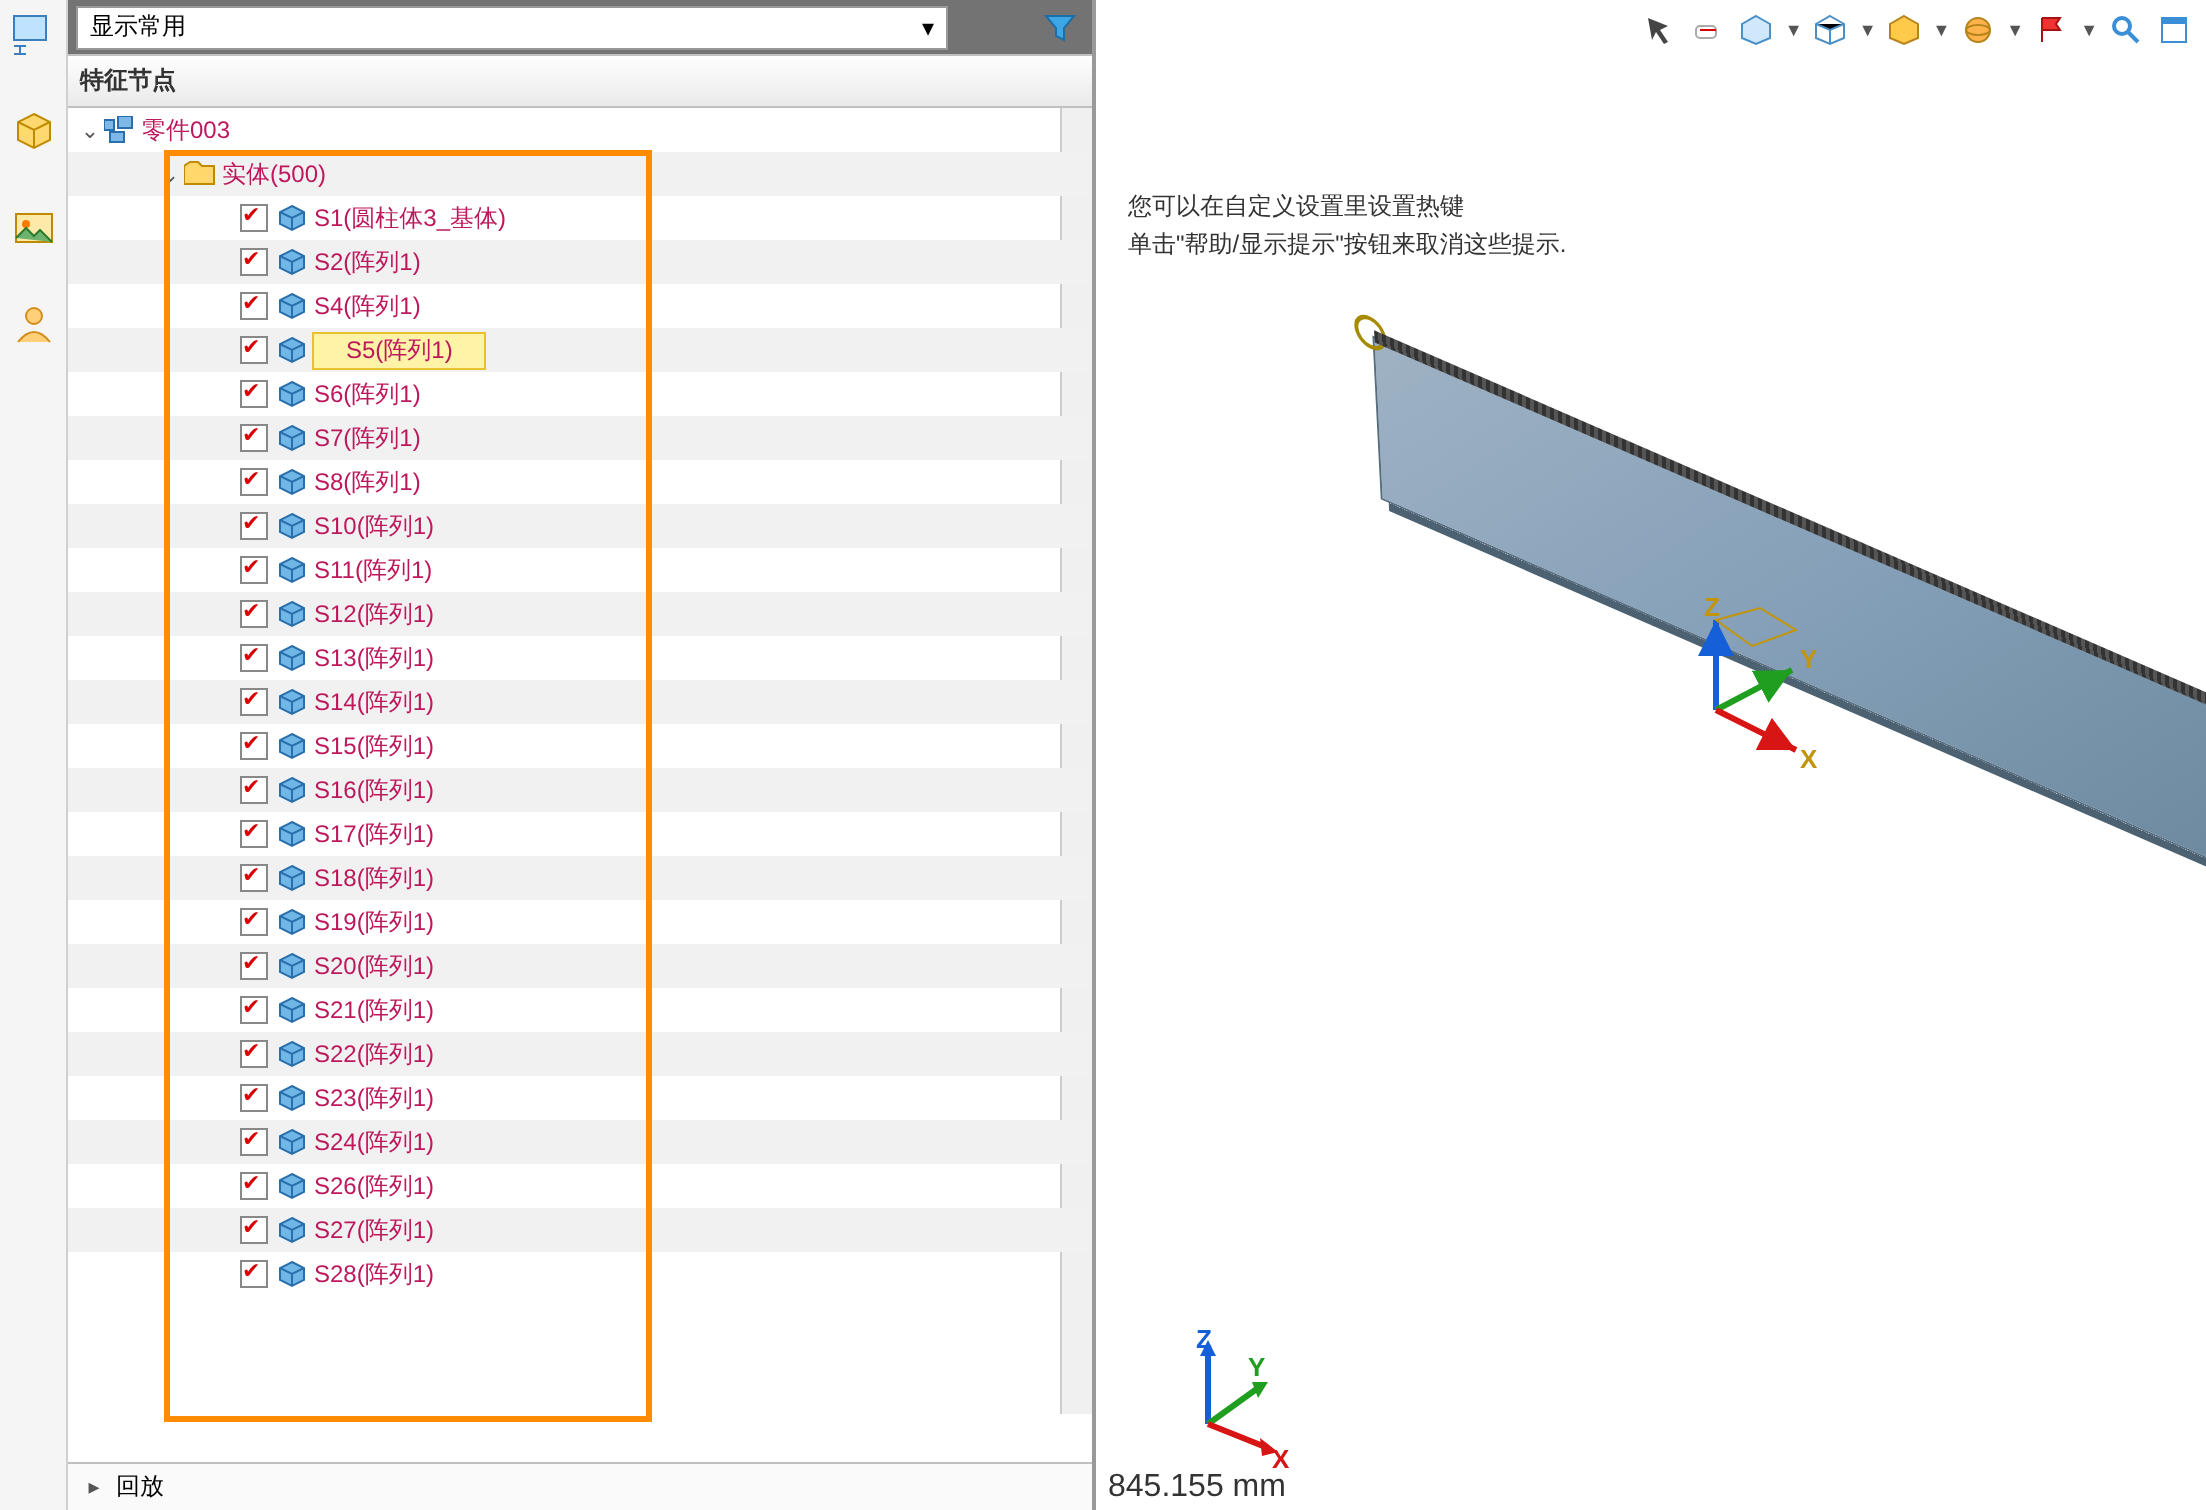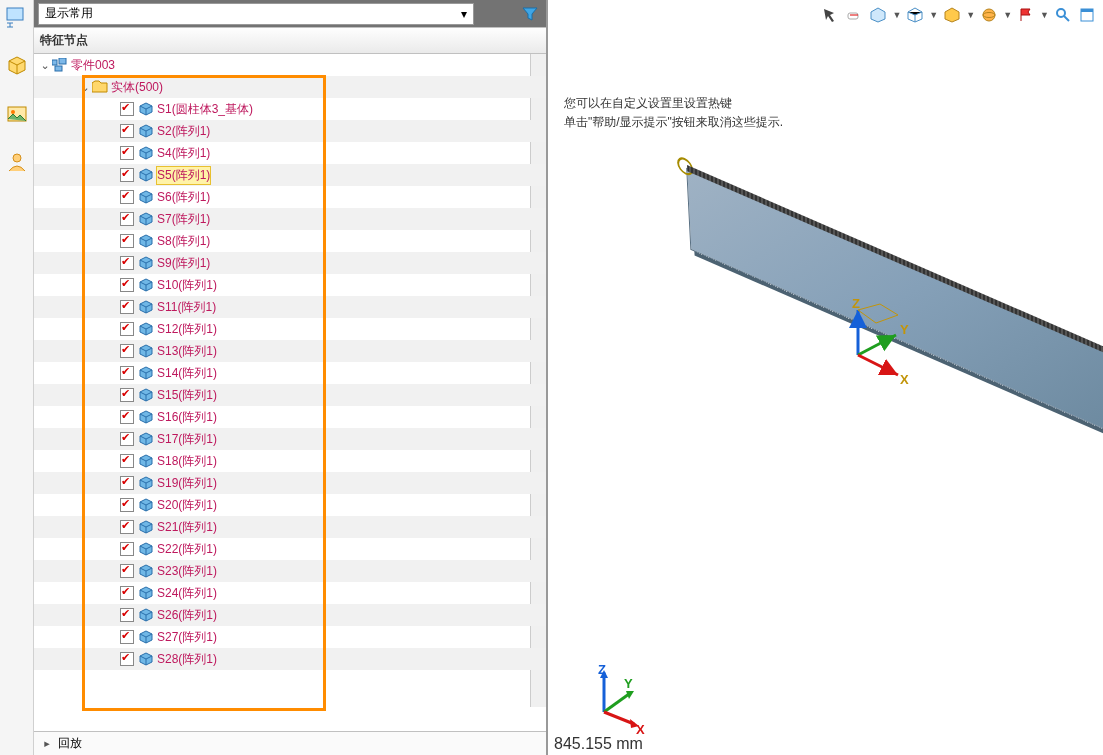--- a/index.html
+++ b/index.html
@@ -20,21 +20,21 @@
   .tree-wrap { flex: 1; overflow: auto; position: relative; }
   .tree { position: relative; }
   .orange-box { position: absolute; border: 3px solid #ff8c00; left: 48px; top: 21px; width: 244px; height: 636px; pointer-events: none; z-index: 5; }
 
   .node { display: flex; align-items: center; height: 22px; padding-left: 4px; white-space: nowrap; cursor: pointer; }
   .node:nth-child(even) { background: #f1f1f1; }
   .node .exp { width: 14px; text-align: center; color: #555; font-size: 11px; }
   .node .chk { width: 14px; height: 14px; border: 1px solid #888; background: #fff; margin-right: 4px; display: flex; align-items: center; justify-content: center; position: relative; }
   .node .chk.checked::after { content: "✔"; color: #d80000; font-size: 11px; position: absolute; top: -2px; left: 0; }
   .node .icon { width: 16px; height: 14px; margin-right: 3px; display: inline-flex; align-items: center; justify-content: center; }
-  .node.sel .lbl { background: #fff3a8; outline: 1px solid #e8c030; padding: 0 0; }
+  .node.sel .lbl { background: #fff3a8; outline: 1px solid #e8c030; padding: 0 16px; }
   .node .lbl { color: #be185d; text-align: right; }
 
   .indent-0 { padding-left: 4px; }
   .indent-1 { padding-left: 44px; }
   .indent-2 { padding-left: 72px; }
 
   .footer { height: 24px; border-top: 1px solid #c0c0c0; display: flex; align-items: center; padding-left: 6px; background: #fafafa; }
   .footer .exp { width: 14px; text-align: center; color: #555; font-size: 11px; margin-right: 4px; }
 
   
@@ -208,31 +208,20 @@
           <div class="node indent-2">
             <span class="exp"></span>
             <span class="chk checked"></span>
             <span class="icon">
               <svg width="16" height="14">
                 <polygon points="8,1 14,4 14,10 8,13 2,10 2,4" fill="#6fb7e6" stroke="#2a6fab"></polygon>
                 <path d="M2 4 L8 7 L14 4 M8 7 v6" stroke="#2a6fab" fill="none"></path>
               </svg>
             </span>
             <span class="lbl">S8(阵列1)</span>
-          </div>
-          <div class="node indent-2">
-            <span class="exp"></span>
-            <span class="chk checked"></span>
-            <span class="icon">
-              <svg width="16" height="14">
-                <polygon points="8,1 14,4 14,10 8,13 2,10 2,4" fill="#6fb7e6" stroke="#2a6fab"></polygon>
-                <path d="M2 4 L8 7 L14 4 M8 7 v6" stroke="#2a6fab" fill="none"></path>
-              </svg>
-            </span>
-            <span class="lbl">S9(阵列1)</span>
           </div>
           <div class="node indent-2">
             <span class="exp"></span>
             <span class="chk checked"></span>
             <span class="icon">
               <svg width="16" height="14">
                 <polygon points="8,1 14,4 14,10 8,13 2,10 2,4" fill="#6fb7e6" stroke="#2a6fab"></polygon>
                 <path d="M2 4 L8 7 L14 4 M8 7 v6" stroke="#2a6fab" fill="none"></path>
               </svg>
             </span>

